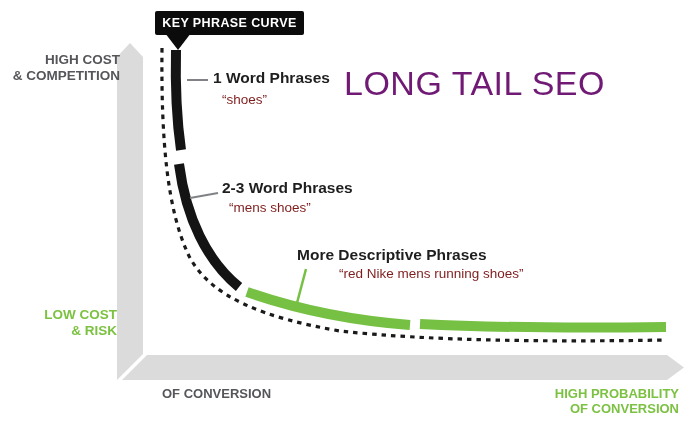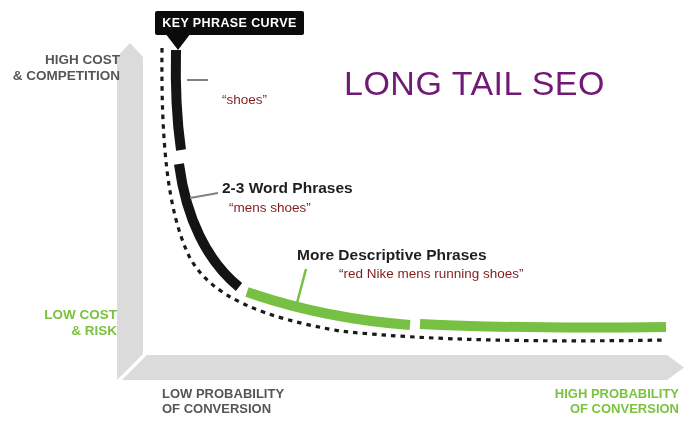--- a/index.html
+++ b/index.html
@@ -67,28 +67,28 @@
   <div class="abs axis-label axis-gray y-top">
     <span class="line">HIGH COST</span>
     <span class="line">&amp; COMPETITION</span>
   </div>
   <div class="abs axis-label axis-green y-bottom">
     <span class="line">LOW COST</span>
     <span class="line">&amp; RISK</span>
   </div>
 
   <div class="abs axis-label axis-gray x-left">
-    <span class="line">LOW PROBABILITY</span>
     <span class="line">OF CONVERSION</span>
   </div>
   <div class="abs axis-label axis-green x-right">
     <span class="line">HIGH PROBABILITY</span>
     <span class="line">OF CONVERSION</span>
   </div>
 
+  <div class="abs phrase-label p1l">1 Word Phrases</div>
   <div class="abs phrase-example p1e">“shoes”</div>
 
   <div class="abs phrase-label p2l">2-3 Word Phrases</div>
   <div class="abs phrase-example p2e">“mens shoes”</div>
 
   <div class="abs phrase-label p3l">More Descriptive Phrases</div>
   <div class="abs phrase-example p3e">“red Nike mens running shoes”</div>
 
 </div>
 

